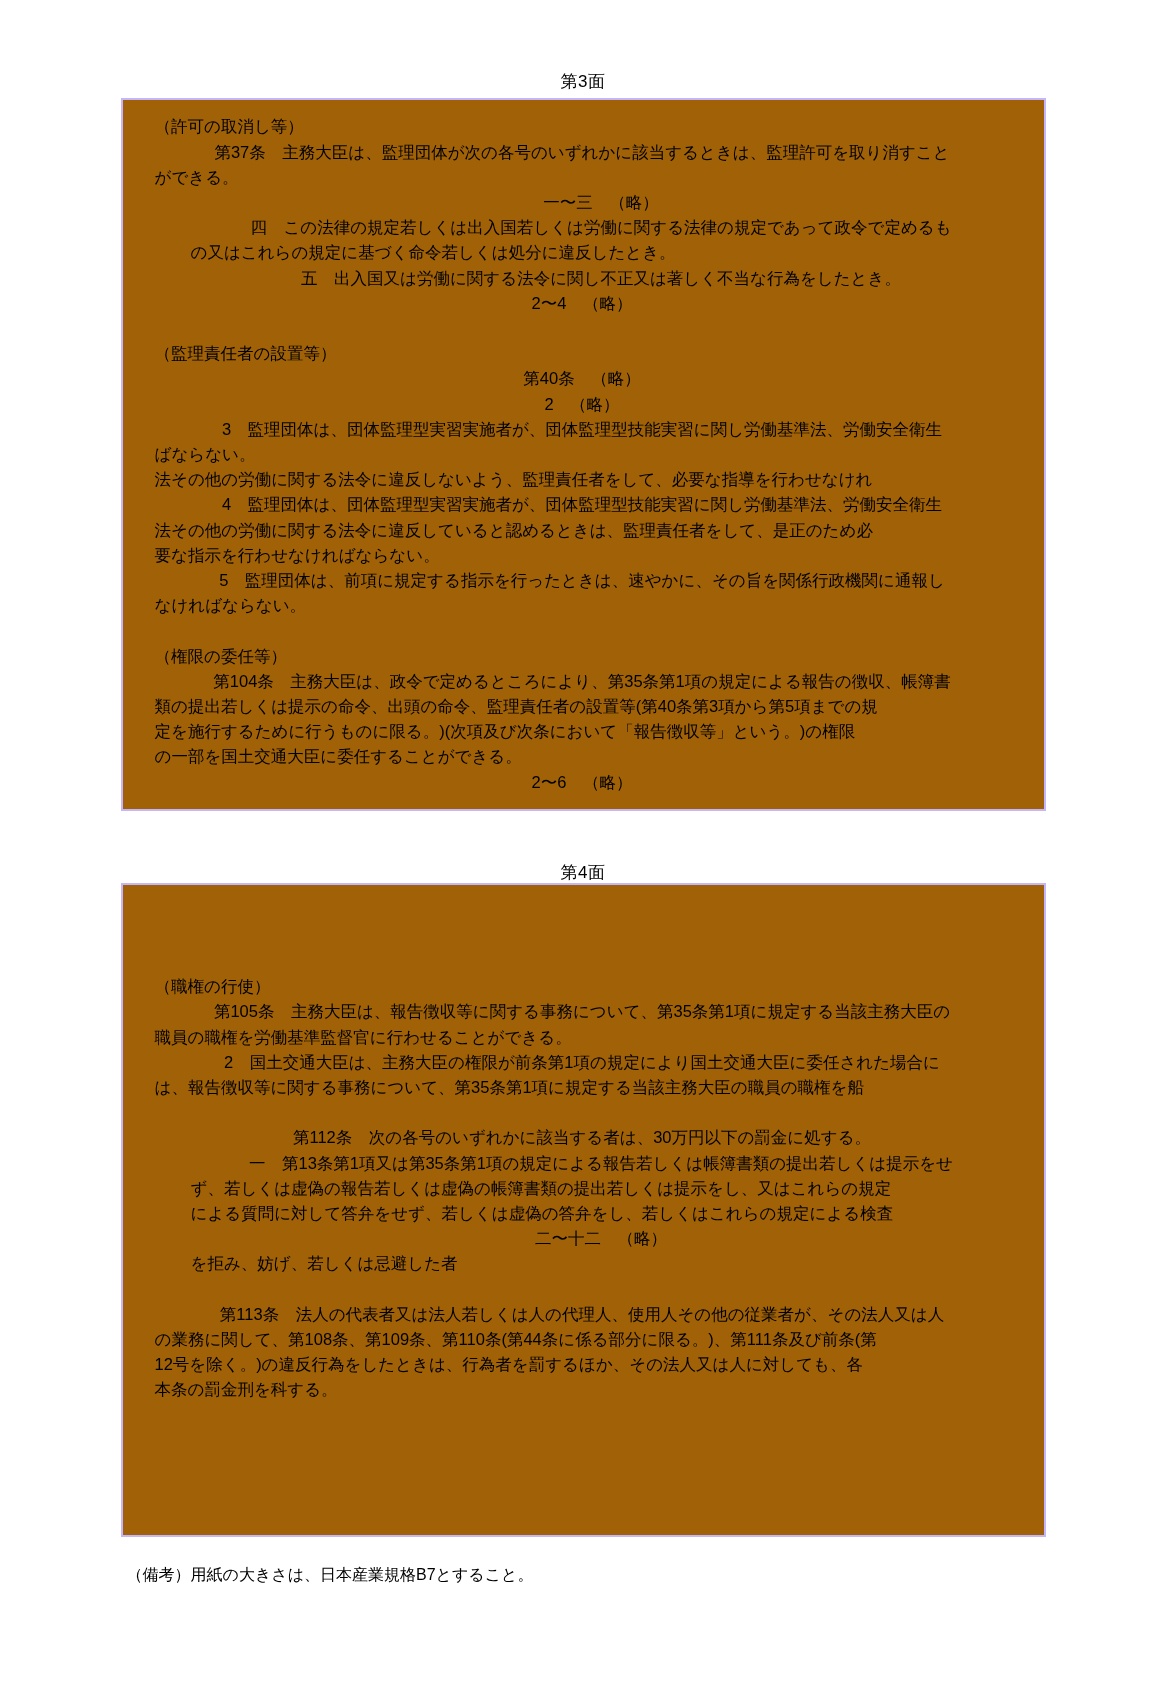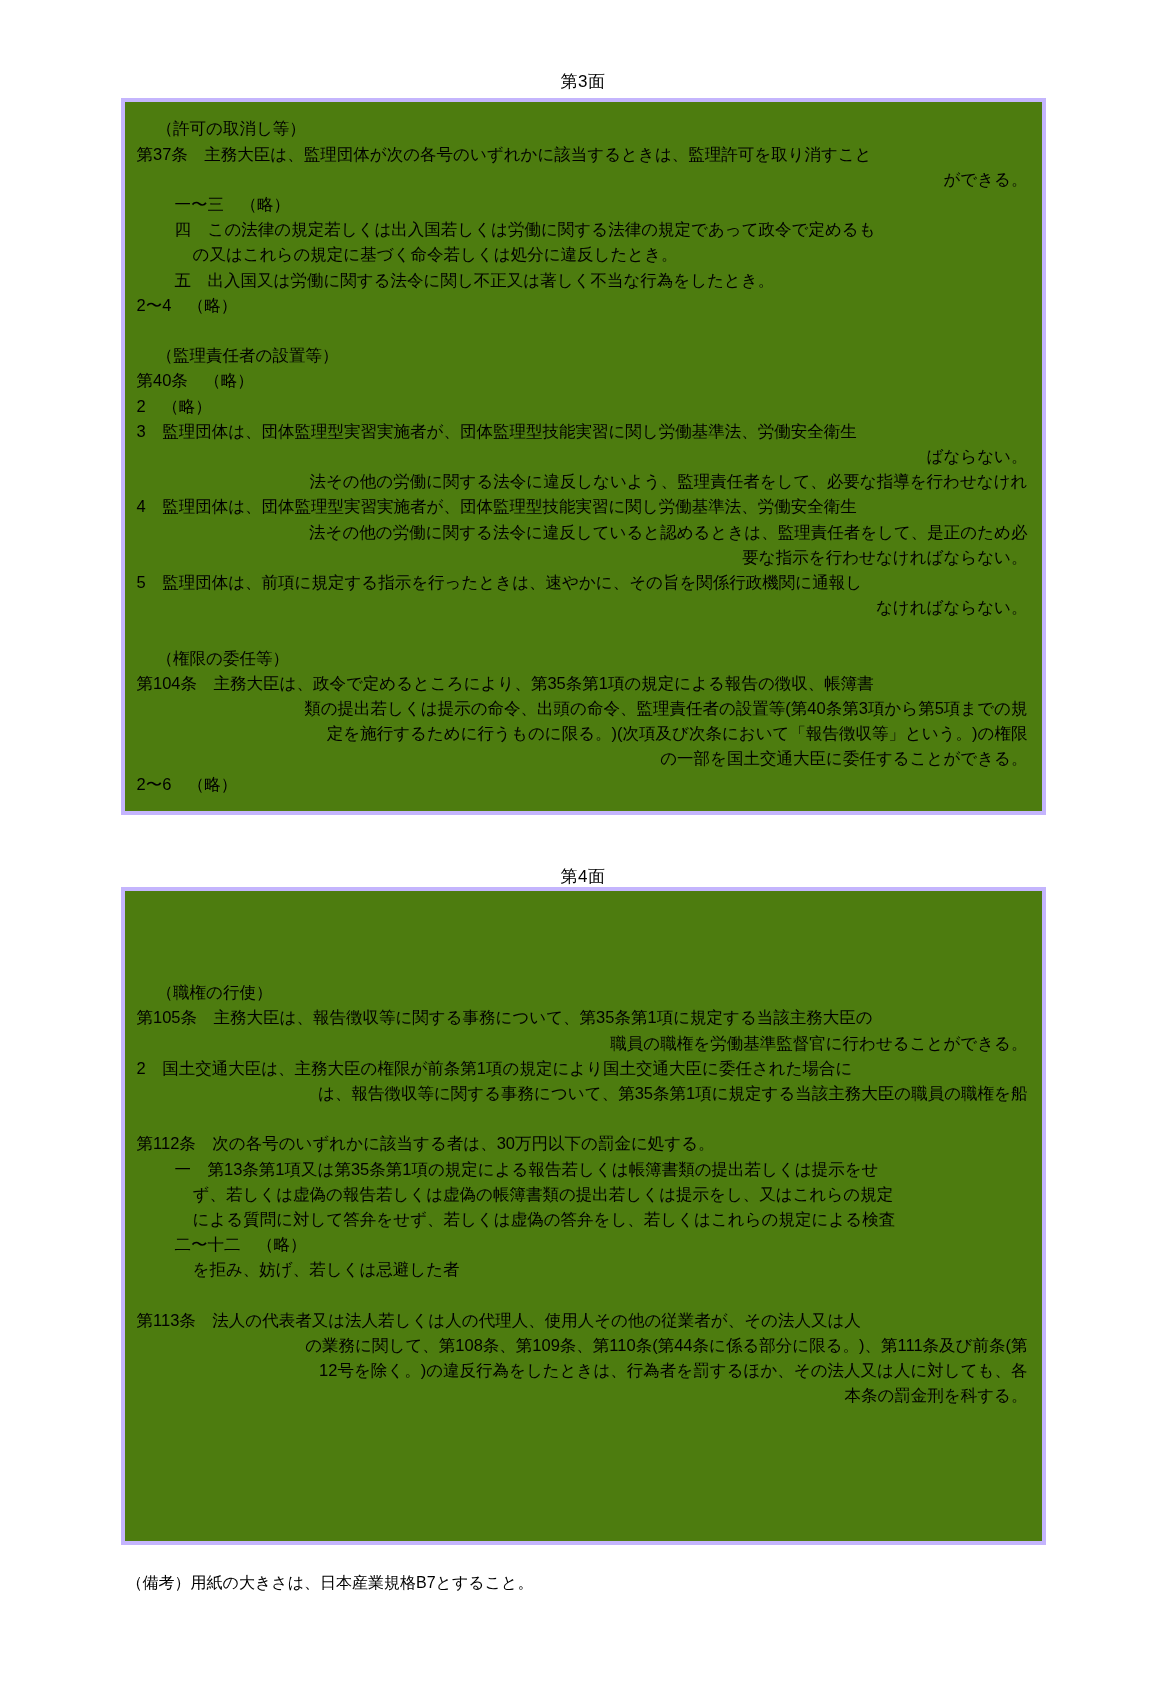--- a/index.html
+++ b/index.html
@@ -27,47 +27,47 @@
   .sheet-label {
     text-align: center;
     font-size: 17px;
     line-height: 1.2;
     letter-spacing: 0.5px;
     font-family: "Liberation Sans", "DejaVu Sans", sans-serif;
   }
 
   
   .form-box {
-    border: 4px solid #c4b5fd;
+    border: 2px solid #c4b5fd;
     box-sizing: border-box;
     margin: 0 auto;
-    background: #4d7c0f;
+    background: #a16207;
     font-family: "Liberation Sans", "DejaVu Sans", sans-serif;
   }
 
   .box-inner {
     padding: 14px 14px 14px 12px;
   }
 
   
   .ln {
     font-size: 16.5px;
     line-height: 25.2px;
     white-space: pre-wrap;
     letter-spacing: 0px;
     word-break: break-all;
   }
   .ln.blank {
     height: 25.2px;
   }
   
-  .i0  { text-indent: 0;     padding-left: 0;    }
+  .i0  { text-indent: 0;     padding-left: 0; text-align: center;    }
   .i1  { text-indent: 0;     padding-left: 20px; }   
-  .i2  { text-indent: 0;     padding-left: 20px; text-align: right; }   
-  .i3  { text-indent: 0;     padding-left: 38px; }   
+  .i2  { text-indent: 0;     padding-left: 20px; }   
+  .i3  { text-indent: 0;     padding-left: 38px; text-align: center; }   
   .i4  { text-indent: 0;     padding-left: 56px; }   
 
   .spacer-between {
     height: 52px;
   }
   .pad-top-1 { height: 75px; }
   .pad-bottom-2 { height: 118px; }
 
   .note {
     font-size: 16px;

